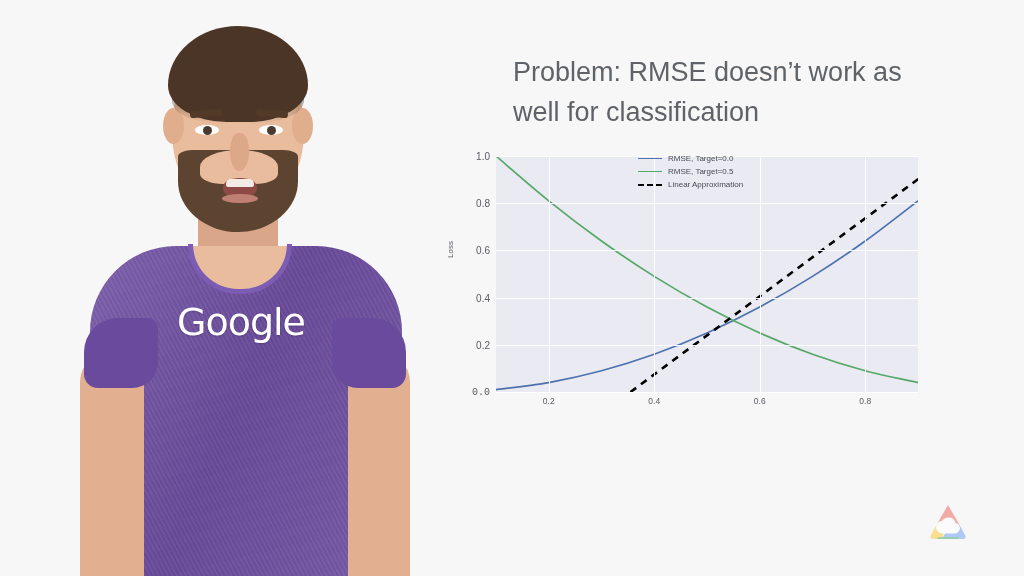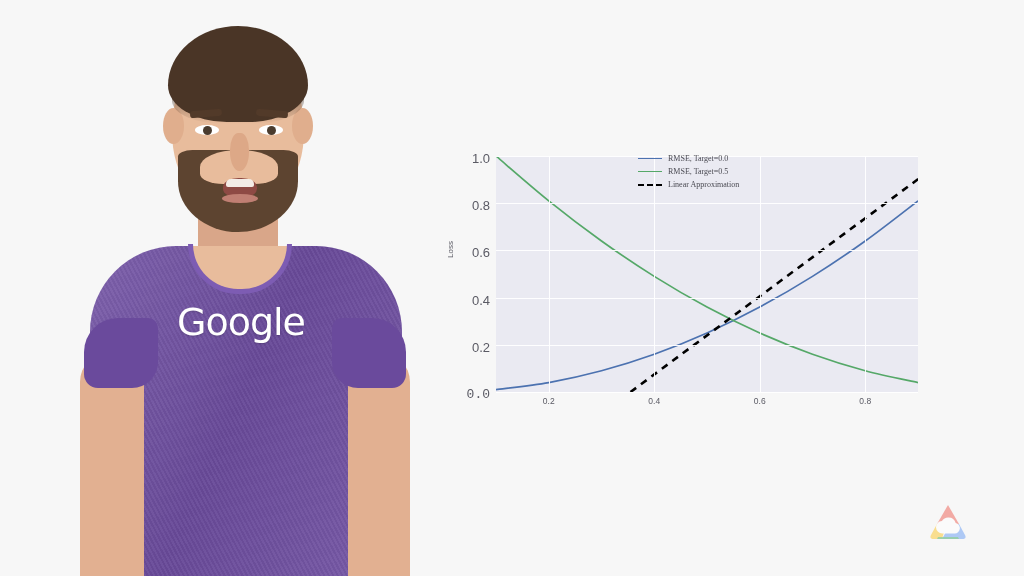--- a/index.html
+++ b/index.html
@@ -61,31 +61,31 @@
   #title{position:absolute;left:513px;top:52px;width:430px;
         font-size:27px;line-height:40px;color:#5f6368;font-weight:400;}
 
   
   #chart{position:absolute;left:460px;top:140px;width:480px;height:290px;}
   #plot{position:absolute;left:36px;top:16px;width:422px;height:236px;
         background:#eaeaf2;}
   .vg{position:absolute;top:0;width:1px;height:100%;background:#fff;opacity:.95;}
   .hg{position:absolute;left:0;height:1px;width:100%;background:#fff;opacity:.95;}
   .ytick{position:absolute;right:464px;width:60px;text-align:right;
-        font-size:13px;color:#5a5a64;}
+        font-size:10px;color:#5a5a64;}
   .xtick{position:absolute;top:256px;width:40px;text-align:center;
         font-size:8.5px;color:#5a5a64;}
   #ylab{position:absolute;left:-14px;top:118px;font-size:8px;color:#5a5a64;
         transform:rotate(-90deg);transform-origin:left top;white-space:nowrap;}
   #xlab{position:absolute;left:36px;top:270px;width:422px;text-align:center;
         font-size:8.5px;color:#5a5a64;}
   #legend{position:absolute;left:178px;top:14px;display:flex;flex-direction:column;gap:4px;}
   .lgrow{display:flex;align-items:center;gap:6px;}
   .lgkey{width:24px;height:0;border-top-width:2px;border-top-style:solid;}
-  .lgtxt{font-size:8px;color:#4a4a52;white-space:nowrap;font-family:Liberation Serif, serif;}
+  .lgtxt{font-size:8px;color:#4a4a52;white-space:nowrap;}
 
   
   #gcp{position:absolute;left:925px;top:503px;width:46px;height:42px;opacity:.5;}
 </style>
 </head>
 <body>
 
 <div id="slide">
 
   <div id="presenter">
@@ -111,20 +111,24 @@
     <div class="pz" id="hairfade"></div>
     <div class="pz" id="browL"></div>
     <div class="pz" id="browR"></div>
     <div class="pz" id="eyeL"></div>
     <div class="pz" id="eyeR"></div>
     <div class="pz" id="pupL"></div>
     <div class="pz" id="pupR"></div>
     <div class="pz" id="gword">Google</div>
   </div>
 
+  <div id="title">
+    <div>Problem: RMSE doesn’t work as</div>
+    <div>well for classification</div>
+  </div>
 
   <div id="chart">
     <div id="plot">
       <svg id="curves" width="422" height="236" viewBox="0 0 422 236" preserveAspectRatio="none">
           <path d="M 0.00 233.64 C 8.79 232.46, 35.17 229.71, 52.75 226.56 C 70.33 223.41, 87.92 219.48, 105.50 214.76 C 123.08 210.04, 140.67 204.53, 158.25 198.24 C 175.83 191.95, 193.42 184.87, 211.00 177.00 C 228.58 169.13, 246.17 160.48, 263.75 151.04 C 281.33 141.60, 298.92 131.37, 316.50 120.36 C 334.08 109.35, 351.67 97.55, 369.25 84.96 C 386.83 72.37, 413.21 51.53, 422.00 44.84" fill="none" stroke="#4c72b0" stroke-width="1.7" stroke-linecap="butt"></path>
           <path d="M 0.00 0.00 C 8.79 7.47, 35.17 30.68, 52.75 44.84 C 70.33 59.00, 87.92 72.37, 105.50 84.96 C 123.08 97.55, 140.67 109.35, 158.25 120.36 C 175.83 131.37, 193.42 141.60, 211.00 151.04 C 228.58 160.48, 246.17 169.13, 263.75 177.00 C 281.33 184.87, 298.92 191.95, 316.50 198.24 C 334.08 204.53, 351.67 210.04, 369.25 214.76 C 386.83 219.48, 413.21 224.59, 422.00 226.56" fill="none" stroke="#55a868" stroke-width="1.7" stroke-linecap="butt"></path>
           <path d="M 134.51 236.00 L 424.64 21.24" fill="none" stroke="#000000" stroke-width="2.6" stroke-dasharray="7 6" stroke-linecap="butt"></path>
         </svg>
     </div>
     <div id="gridlines">

